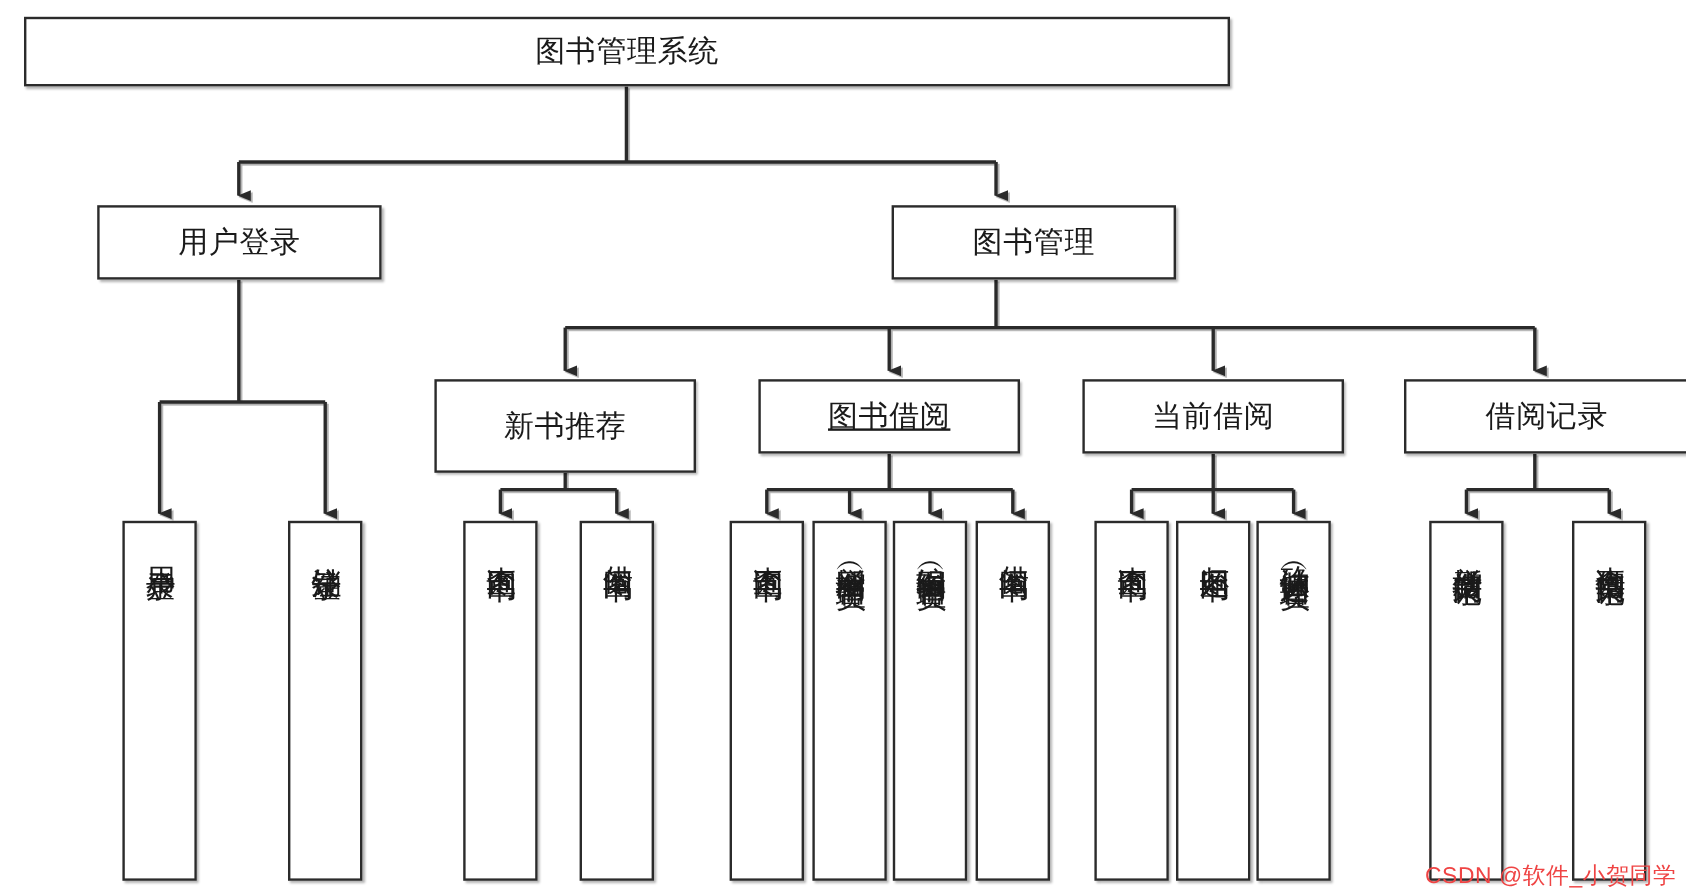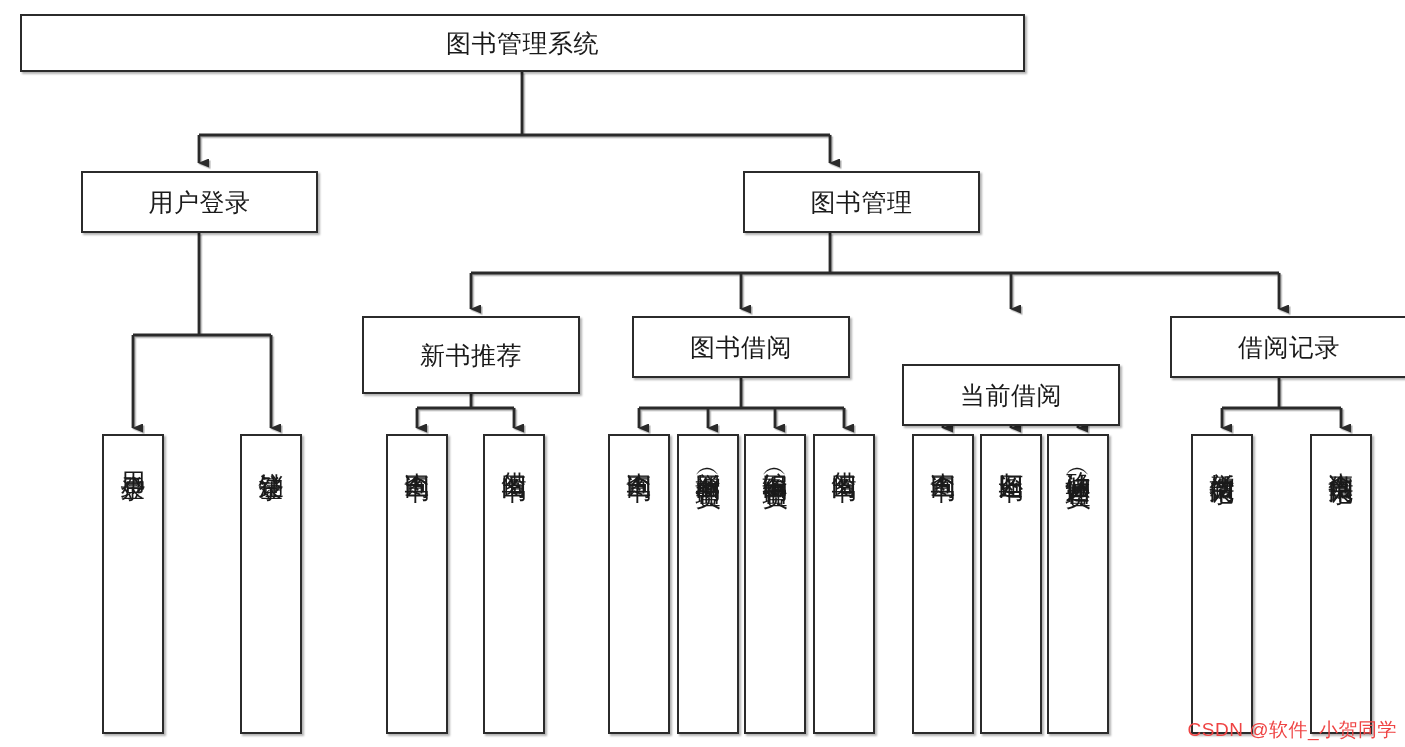--- a/index.html
+++ b/index.html
@@ -139,25 +139,25 @@
   </div>
 
   <div class="node horiz" style="left:711px; top:171px; width:237px; height:62px;margin-left:32px;">
     <span class="label">图书管理</span>
   </div>
 
   <div class="node horiz" style="left:362px; top:316px; width:218px; height:78px;">
     <span class="label">新书推荐</span>
   </div>
 
-  <div class="node horiz" style="left:632px; top:316px; width:218px; height:62px;">
+  <div class="node horiz" style="left:632px; top:316px; width:218px; height:62px;text-decoration:underline;">
     <span class="label">图书借阅</span>
   </div>
 
-  <div class="node horiz" style="left:902px; top:316px; width:218px; height:62px;margin-top:48px;">
+  <div class="node horiz" style="left:902px; top:316px; width:218px; height:62px;">
     <span class="label">当前借阅</span>
   </div>
 
   <div class="node horiz" style="left:1170px; top:316px; width:238px; height:62px;">
     <span class="label">借阅记录</span>
   </div>
 
   <div class="node vert" style="left:102px; top:434px; width:62px; height:300px;">
     <span class="label">用户登录</span>
   </div>

